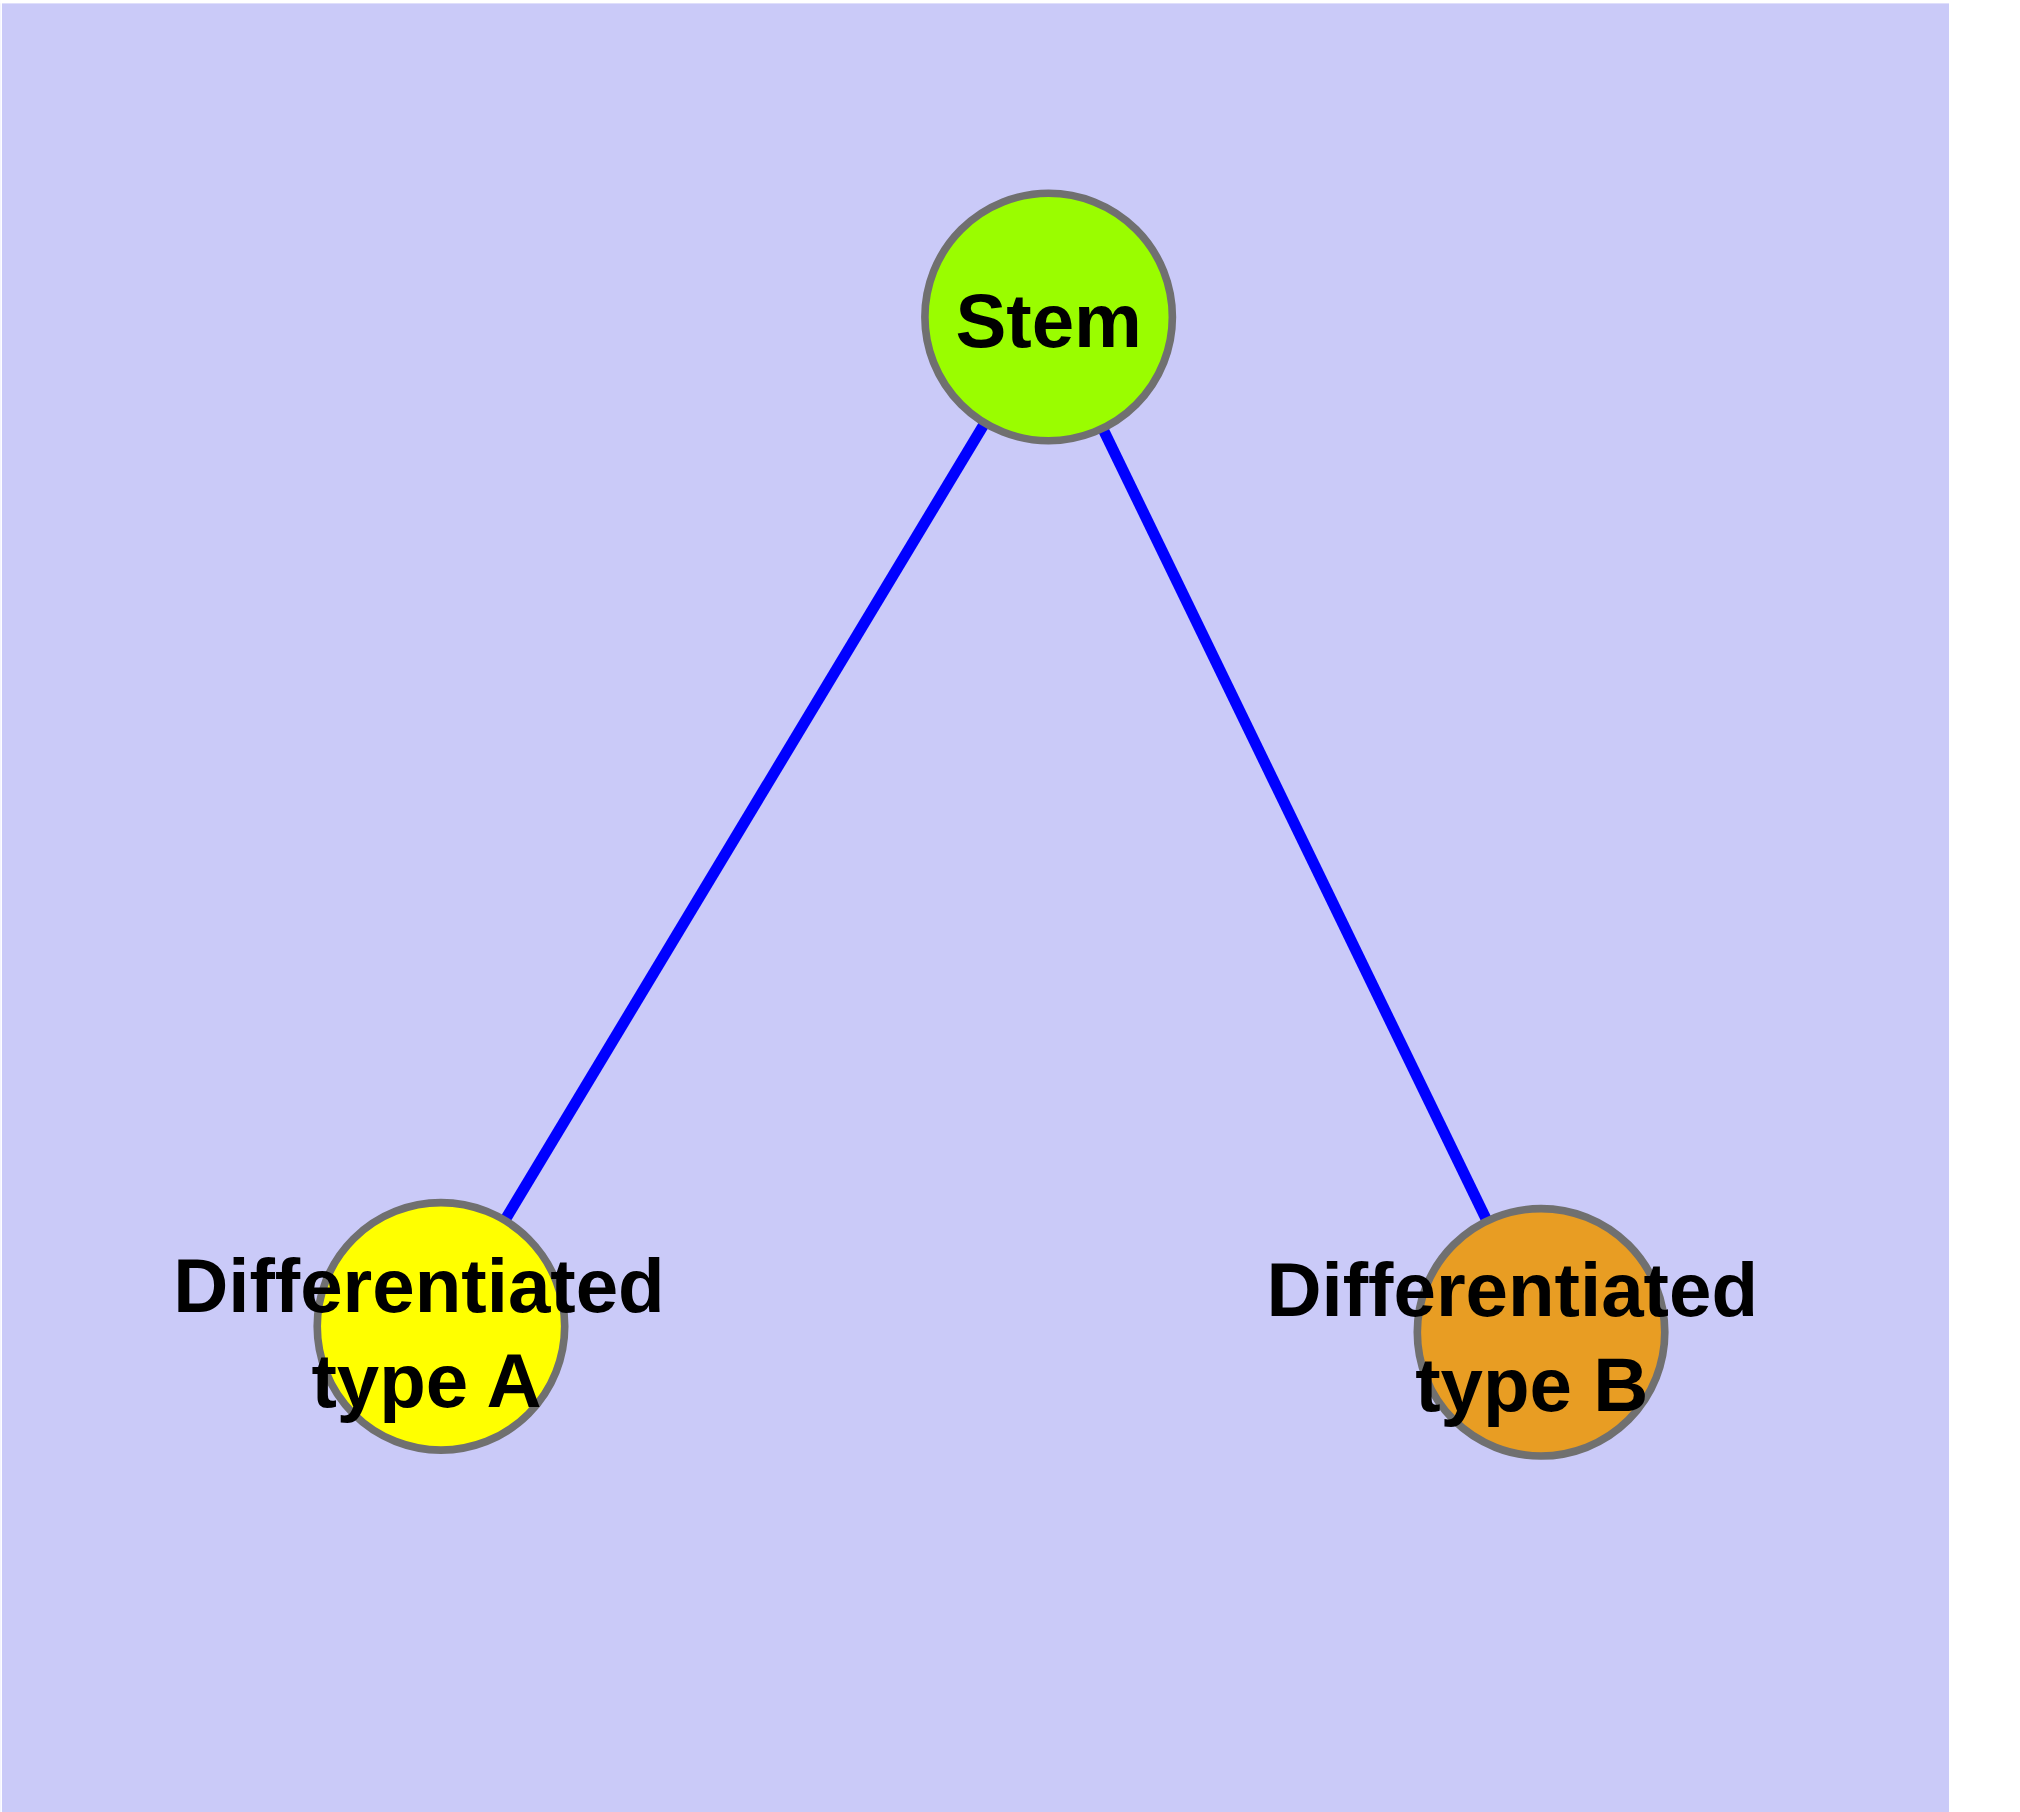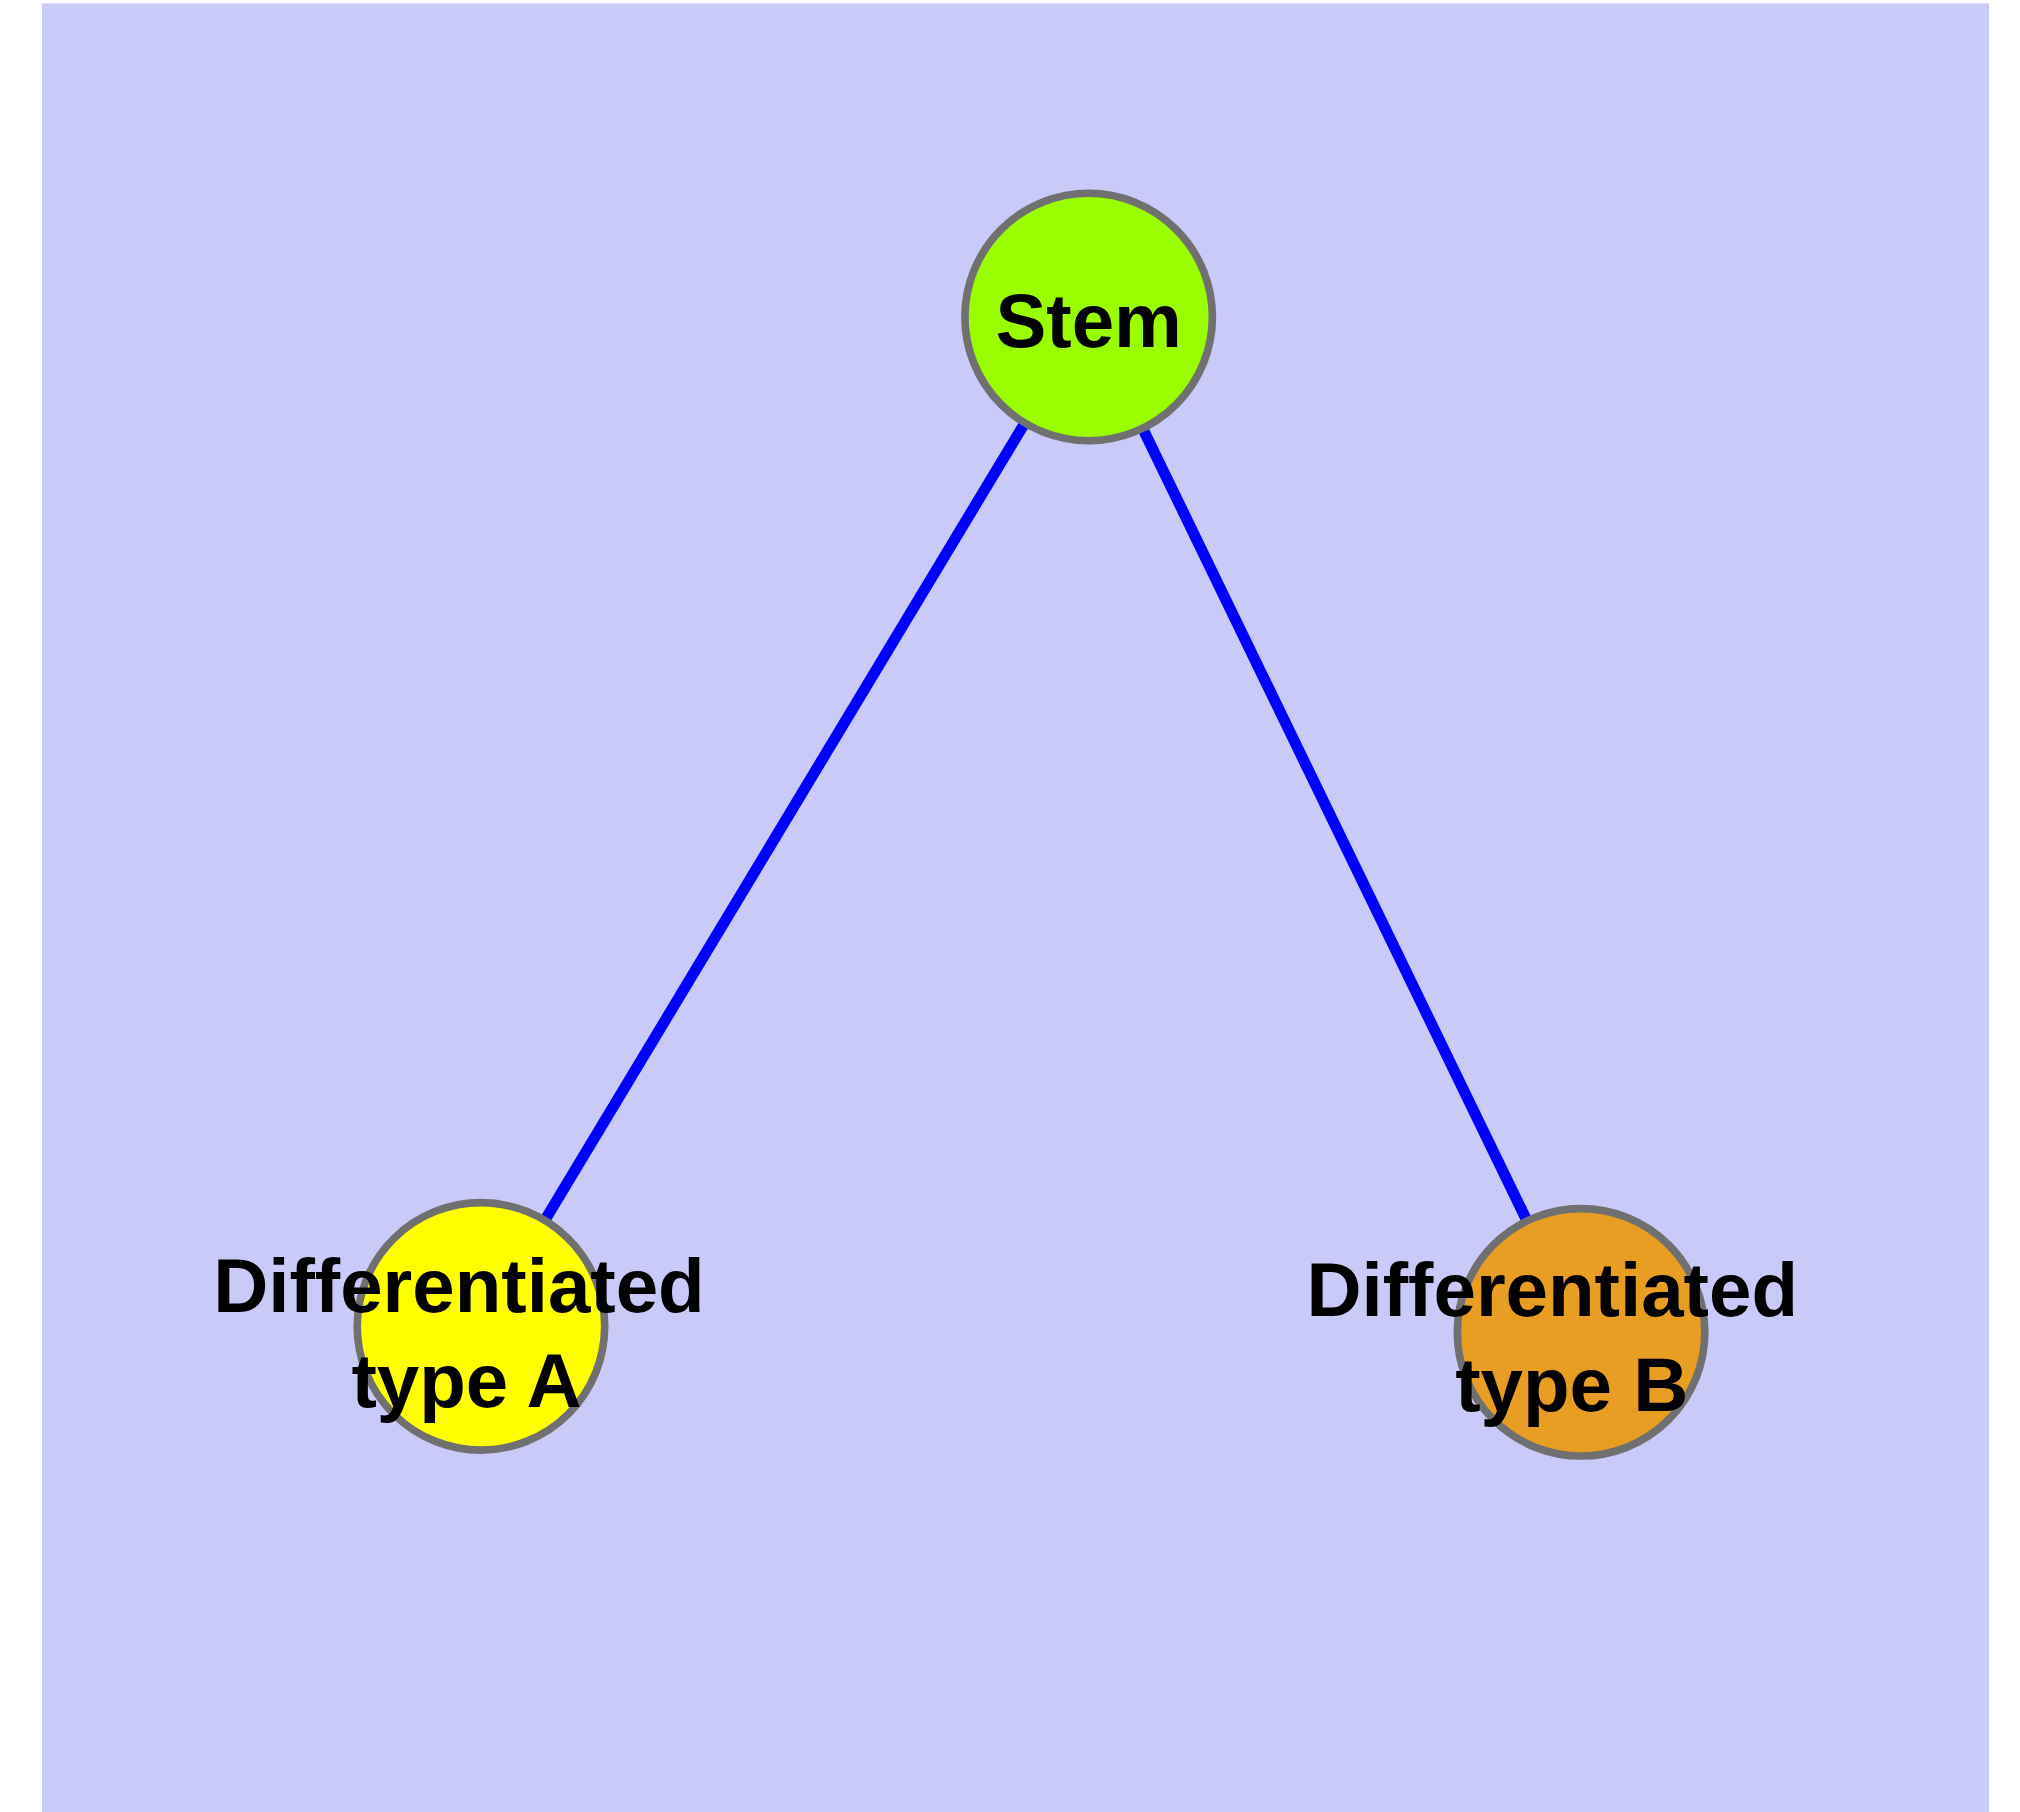--- a/index.html
+++ b/index.html
@@ -5,21 +5,20 @@
   html, body {
     margin: 0;
     padding: 0;
     background: #ffffff;
   }
   .canvas {
     position: relative;
     width: 1949px;
     height: 1812px;
     overflow: hidden;
-    margin-left: 40px;
   }
   .canvas svg {
     position: absolute;
     inset: 0;
     display: block;
   }
   .edge {
     stroke-width: 13;
     stroke-linecap: butt;
   }

